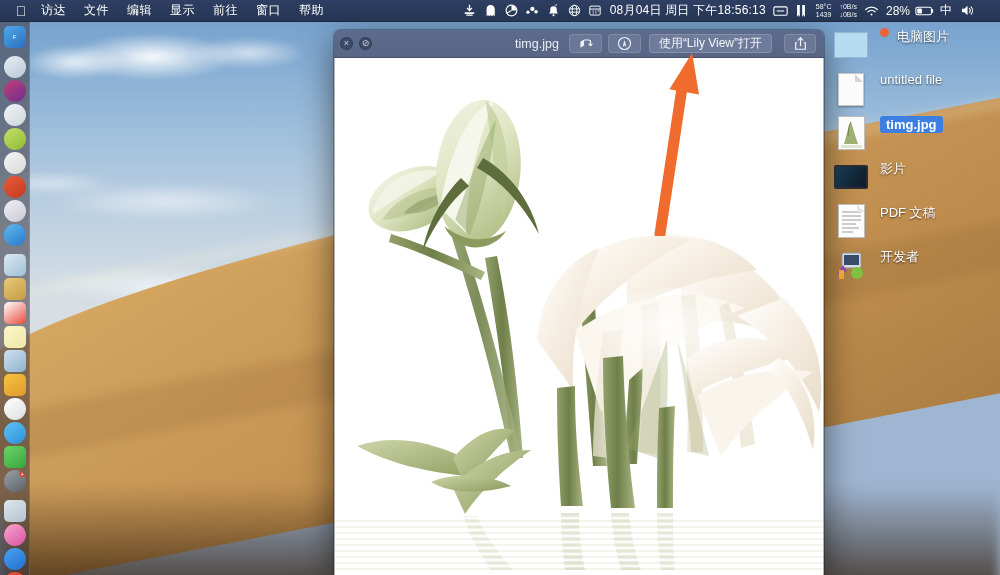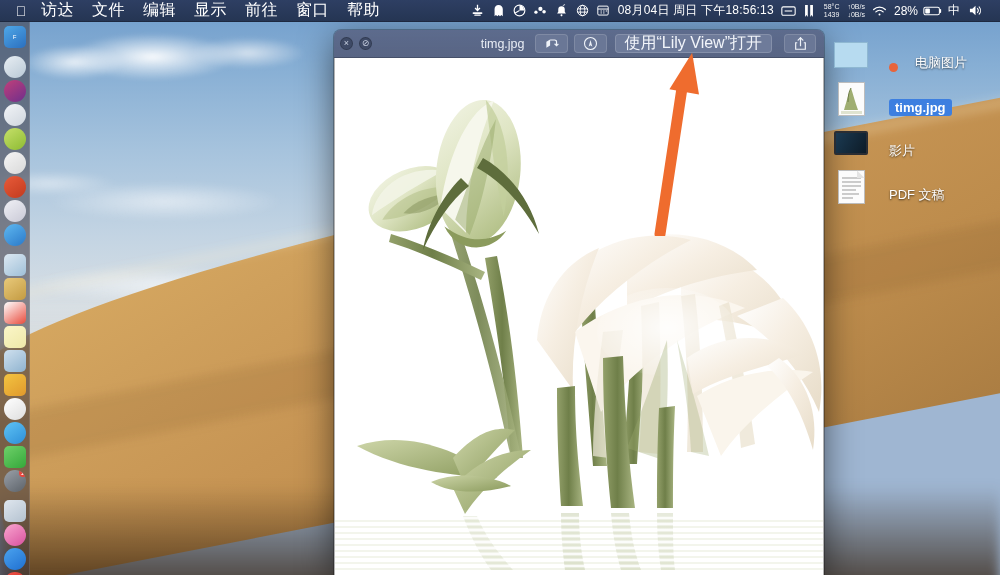--- a/index.html
+++ b/index.html
@@ -64,22 +64,22 @@
 
   
   #menubar {
     position:absolute; left:0; top:0; width:1000px; height:22px; z-index:90;
     background:linear-gradient(#2e3f63,#253553);
     display:flex; align-items:center; color:#fff;
     font-size:12px; border-bottom:1px solid rgba(0,0,0,.35);
   }
   .mb-left { display:flex; align-items:center; gap:0; padding-left:10px; }
   .apple { width:22px; text-align:center; font-size:14px; line-height:1; }
-  .mb-item { padding:0 9px; font-size:16px; white-space:nowrap; letter-spacing:.5px; }
-  .mb-right { margin-left:auto; display:flex; align-items:center; gap:0; padding-right:14px; }
+  .mb-item { padding:0 9px; font-size:12px; white-space:nowrap; letter-spacing:.5px; }
+  .mb-right { margin-left:auto; display:flex; align-items:center; gap:0; padding-right:22px; }
   .mb-ico { width:21px; height:22px; display:flex; align-items:center; justify-content:center; }
   .mb-ico svg { display:block; }
   .mb-clock { font-size:12px; padding:0 4px; white-space:nowrap; letter-spacing:.2px; }
   .mb-stat { font-size:7px; line-height:8px; text-align:left; padding:0 4px; opacity:.95; white-space:nowrap; }
   .mb-pct { font-size:12px; padding:0 4px; }
   .mb-cn { font-size:12px; padding:0 5px; }
 
   
   #dock {
     position:absolute; left:0; top:22px; width:30px; height:553px; z-index:80;
@@ -124,36 +124,36 @@
   }
   .tb-tool {
     height:19px; min-width:32px; border-radius:4px; background:#6a7796;
     border:1px solid rgba(255,255,255,.14);
     display:flex; align-items:center; justify-content:center; padding:0 8px; flex:0 0 auto;
   }
   .tb-open {
     height:19px; border-radius:4px; background:#6e7b9a;
     border:1px solid rgba(255,255,255,.16);
     display:flex; align-items:center; justify-content:center; padding:0 9px;
-    color:#f2f5fa; font-size:16px; white-space:nowrap; flex:0 0 auto; margin-left:2px;
+    color:#f2f5fa; font-size:12px; white-space:nowrap; flex:0 0 auto; margin-left:2px;
   }
   .tb-share { margin-left:6px; margin-right:2px; }
   #content {
     height:517px; background:#fff; position:relative; overflow:hidden;
     border-left:1px solid rgba(0,0,0,.3); border-right:1px solid rgba(0,0,0,.3);
   }
   #photo { position:absolute; inset:0; background:#fff; }
 
   
   #sidebar {
     position:absolute; right:0; top:22px; width:176px; height:553px; z-index:70;
     background:rgba(38,48,78,.0);
     padding-top:6px;
   }
-  .sb-row { display:flex; align-items:flex-end; height:44px; padding-left:10px; gap:21px; }
+  .sb-row { display:flex; align-items:flex-start; height:44px; padding-left:10px; gap:12px; }
   .sb-ico { width:34px; height:34px; flex:0 0 auto; position:relative;
             display:flex; align-items:center; justify-content:center; }
   .sb-label { color:#fff; font-size:13px; text-shadow:0 1px 2px rgba(0,0,0,.65); white-space:nowrap; }
   .sb-label.sel {
     background:#3d7fe0; color:#fff; padding:1px 6px; border-radius:3px; text-shadow:none;
     font-weight:bold;
   }
   .sb-dot { width:9px; height:9px; border-radius:50%; background:#e8643a; flex:0 0 auto; margin-right:-4px; }
   .thumb-blue {
     width:38px; height:26px; background:#b7dbf0; border:1px solid #8fb8d2;
@@ -468,20 +468,26 @@
   <div id="sidebar">
       <div class="sb-row">
         <div class="sb-ico">
           <div class="thumb-blue"></div>
         </div>
         <span class="sb-dot"></span>
         <span class="sb-label">电脑图片</span>
       </div>
       <div class="sb-row">
         <div class="sb-ico">
+          <div class="doc-page"></div>
+        </div>
+        <span class="sb-label">untitled file</span>
+      </div>
+      <div class="sb-row">
+        <div class="sb-ico">
           <svg width="27" height="34" viewBox="0 0 27 34">
             <rect x="0.5" y="0.5" width="26" height="33" fill="#fcfcfc" stroke="#bdbdbd"></rect>
             <path d="M6 28 C9 18 11 10 13 6 C15 12 17 20 20 28 Z" fill="#9fae72"></path>
             <path d="M13 6 C11 9 10 14 10 20" stroke="#6f7f49" stroke-width="1" fill="none"></path>
             <rect x="3" y="29" width="21" height="3" fill="#dfe3d0"></rect>
           </svg>
         </div>
         <span class="sb-label sel">timg.jpg</span>
       </div>
       <div class="sb-row">
@@ -495,20 +501,32 @@
           <svg width="27" height="34" viewBox="0 0 27 34">
             <rect x="0.5" y="0.5" width="26" height="33" fill="#fcfcfc" stroke="#bdbdbd"></rect>
             <g stroke="#9b9b9b" stroke-width="1">
               <path d="M4 8h19M4 12h19M4 16h19M4 20h14M4 24h17M4 28h11"></path>
             </g>
             <path d="M19 0.5 26.5 8 H19z" fill="#e4e4e4"></path>
           </svg>
         </div>
         <span class="sb-label">PDF 文稿</span>
       </div>
+      <div class="sb-row">
+        <div class="sb-ico">
+          <svg width="32" height="30" viewBox="0 0 32 30">
+            <rect x="7" y="3" width="19" height="15" rx="1.5" fill="#d7dde4" stroke="#8b939b"></rect>
+            <rect x="9" y="5" width="15" height="10" fill="#3a4a6b"></rect>
+            <path d="M2 24 l6-9 4 6z" fill="#8e44ad"></path>
+            <circle cx="22" cy="23" r="6" fill="#7fc241"></circle>
+            <rect x="4" y="20" width="5" height="9" fill="#e8a33d"></rect>
+          </svg>
+        </div>
+        <span class="sb-label">开发者</span>
+      </div>
     </div>
 
   <div id="arrow">
     <svg width="90" height="200" viewBox="0 0 90 200">
       <path d="M40 198 L62 52" stroke="#ef6c2e" stroke-width="11" stroke-linecap="round" fill="none"></path>
       <path d="M68 16 L52 56 L82 56 Z" fill="#ef6c2e" transform="rotate(10 66 40)"></path>
     </svg>
   </div>
 
 </div>

